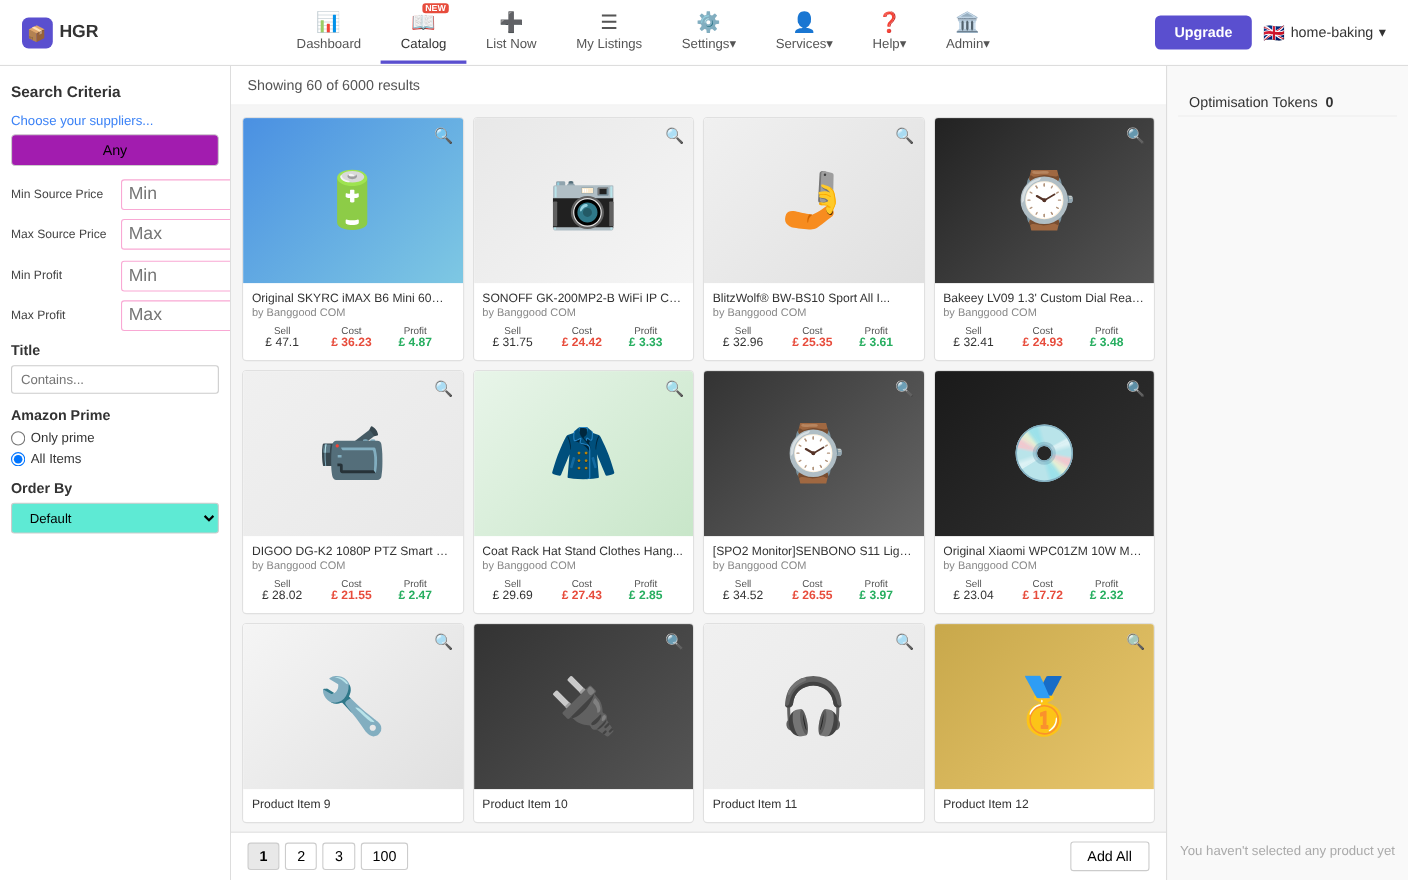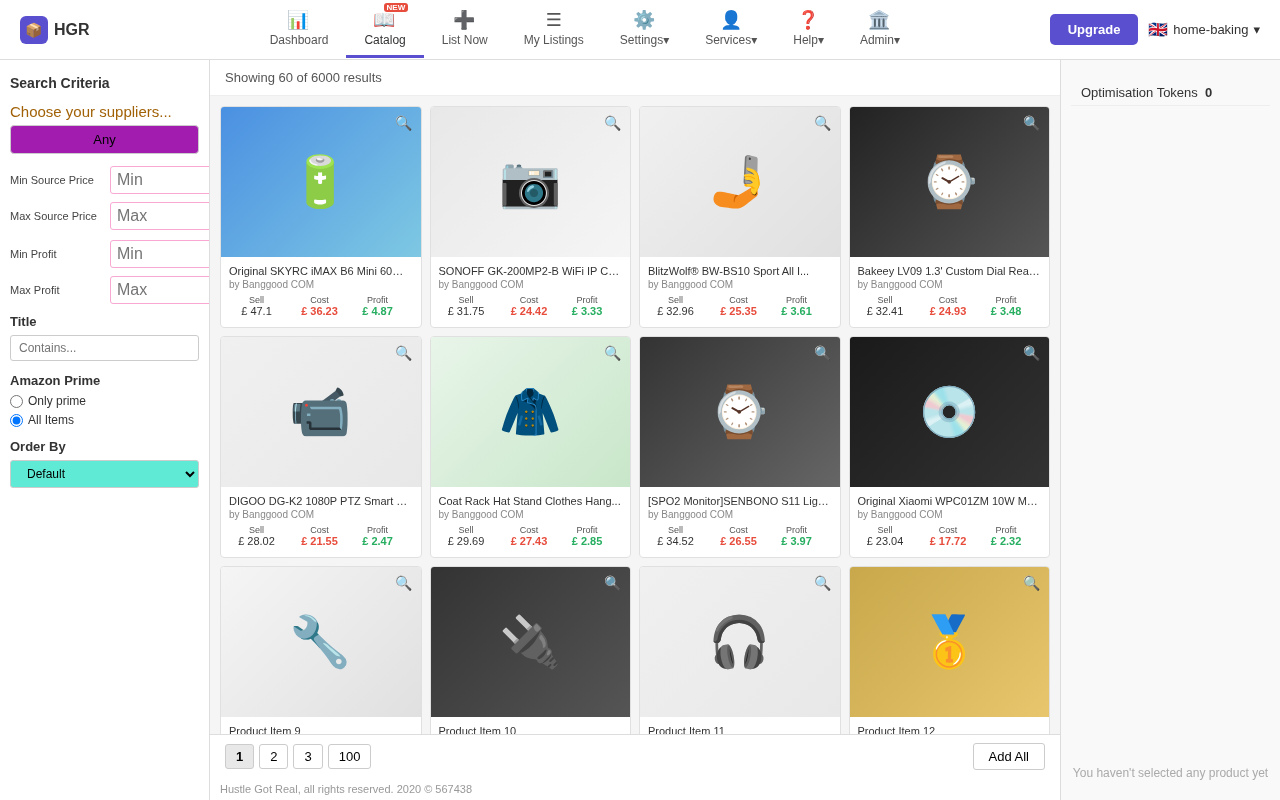--- a/index.html
+++ b/index.html
@@ -107,22 +107,22 @@
       padding: 15px 10px;
       overflow-y: auto;
       flex-shrink: 0;
     }
     .sidebar-title {
       font-weight: bold;
       font-size: 14px;
       margin-bottom: 12px;
     }
     .sidebar-label {
-      font-size: 15px;
-      color: #a16207;
+      font-size: 12px;
+      color: #3b82f6;
       margin-bottom: 5px;
     }
     .supplier-btn {
       width: 100%;
       padding: 6px 10px;
       border: 1px solid #ccc;
       background: #a21caf;
       border-radius: 4px;
       cursor: pointer;
       text-align: center;
@@ -700,23 +700,20 @@
     <div class="pagination-bar">
       <div class="pagination-pages">
         <button class="page-btn active">1</button>
         <button class="page-btn">2</button>
         <button class="page-btn">3</button>
         <button class="page-btn">100</button>
       </div>
       <button class="add-all-btn">Add All</button>
     </div>
 
-    <div class="footer-text">
-      <span>Hustle Got Real, all rights reserved. 2020 © 567438</span>
-    </div>
   </div>
 
   <div class="right-panel">
     <div class="optimisation-tokens">
       <span>Optimisation Tokens</span>
       &nbsp;<strong>0</strong>
     </div>
     <div class="no-product-msg">You haven't selected any product yet</div>
   </div>
 

